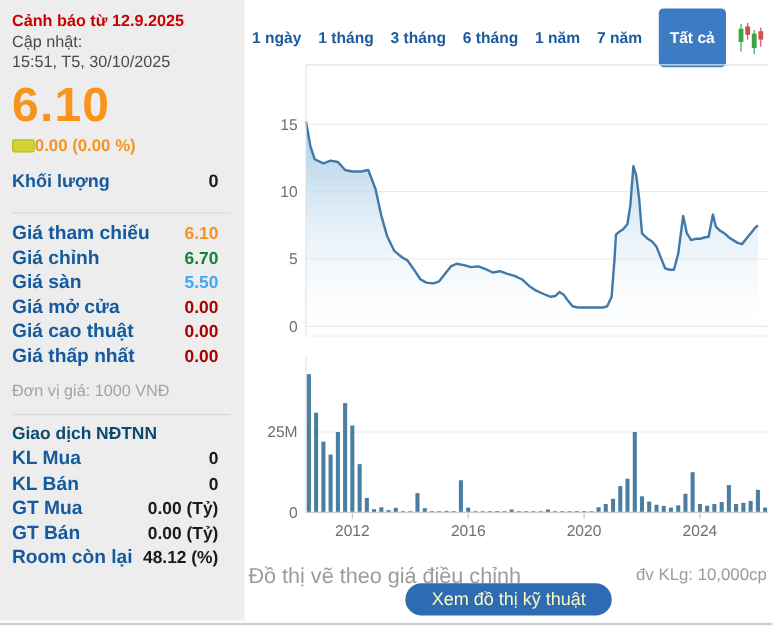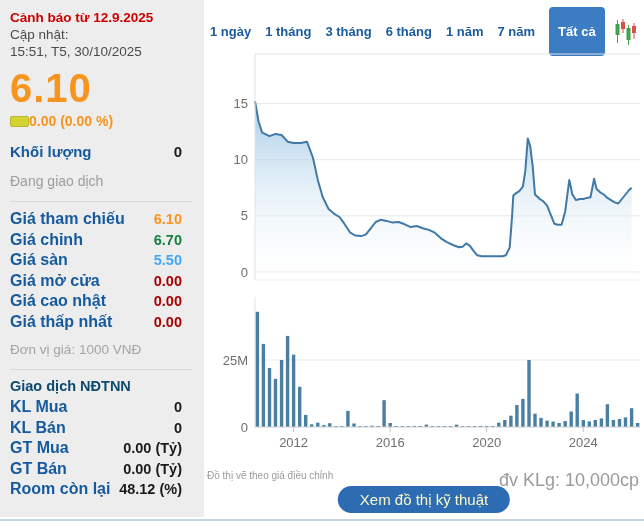--- a/index.html
+++ b/index.html
@@ -30,22 +30,22 @@
   
   .main{position:absolute;left:204px;top:0;width:440px;height:527px;background:#fff;}
   .tabs{position:absolute;left:6px;top:7px;display:flex;align-items:center;gap:14px;}
   .tab{color:#1a5b9e;font-size:13px;font-weight:bold;text-decoration:none;cursor:pointer;white-space:nowrap;}
   .tab.active{background:#3c7cc2;color:#fff;padding:17px 9px;border-radius:4px;}
   .candle-btn{width:24px;height:26px;cursor:pointer;margin-left:-4px;}
 
   #chart-svg{position:absolute;left:0;top:44px;}
   .ticktext{font-family:"Liberation Sans","DejaVu Sans",sans-serif;font-size:13px;fill:#6f6f6f;}
 
-  .foot-note-left{position:absolute;left:3px;top:470px;color:#9b9b9b;font-size:10px;}
-  .foot-note-right{position:absolute;right:5px;top:470px;color:#9b9b9b;font-size:18px;}
+  .foot-note-left{position:absolute;left:3px;top:470px;color:#9b9b9b;font-size:18px;}
+  .foot-note-right{position:absolute;right:5px;top:470px;color:#9b9b9b;font-size:14px;}
   .tech-btn{position:absolute;left:50%;transform:translateX(-50%);top:486px;height:27px;
             background:#2d6cb3;color:#fef9c3;border:none;border-radius:14px;padding:0 22px;
             font-family:inherit;font-size:15px;cursor:pointer;}
   .bottom-line{position:absolute;left:0;top:519px;width:644px;height:2px;background:#c7d4de;}
 </style>
 </head>
 <body>
 
 <div class="app">
 
@@ -55,41 +55,40 @@
     <div class="muted">15:51, T5, 30/10/2025</div>
     <div class="last-price">6.10</div>
     <div class="change-row">
       <span class="flat-box"></span>
       <span class="change-txt">0.00 (0.00 %)</span>
     </div>
     <div class="kv vol-row">
       <span class="lbl">Khối lượng</span>
       <span class="val">0</span>
     </div>
-    <div class="status">Đang giao dịch</div>
     <hr class="divider">
 
     <div class="kv">
       <span class="lbl">Giá tham chiếu</span>
       <span class="val" style="color: rgb(247, 148, 30);">6.10</span>
     </div>
     <div class="kv">
       <span class="lbl">Giá chỉnh</span>
       <span class="val" style="color: #15803d;">6.70</span>
     </div>
     <div class="kv">
       <span class="lbl">Giá sàn</span>
       <span class="val" style="color: rgb(63, 169, 245);">5.50</span>
     </div>
     <div class="kv">
       <span class="lbl">Giá mở cửa</span>
       <span class="val" style="color: rgb(170, 0, 0);">0.00</span>
     </div>
     <div class="kv">
-      <span class="lbl">Giá cao nhật</span>
+      <span class="lbl">Giá cao thuật</span>
       <span class="val" style="color: rgb(170, 0, 0);">0.00</span>
     </div>
     <div class="kv">
       <span class="lbl">Giá thấp nhất</span>
       <span class="val" style="color: rgb(170, 0, 0);">0.00</span>
     </div>
     <div class="unit-note">Đơn vị giá: 1000 VNĐ</div>
     <hr class="divider">
 
     <div class="section-title">Giao dịch NĐTNN</div>

